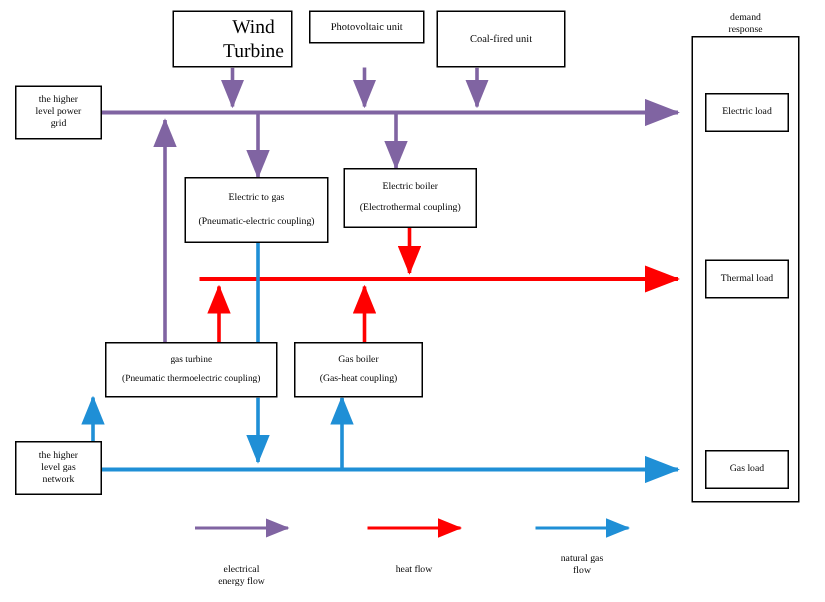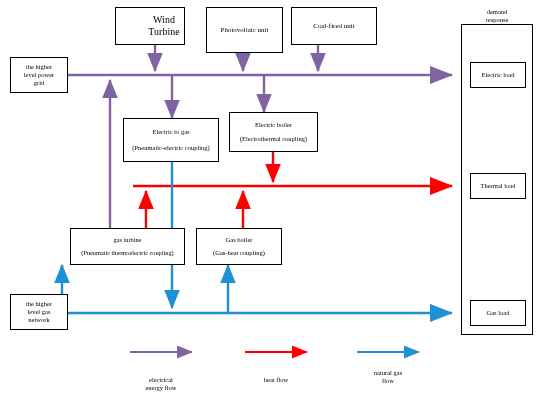--- a/index.html
+++ b/index.html
@@ -81,25 +81,25 @@
 
     <line x1="62" y1="312" x2="62" y2="265" stroke="#1f8fd6" stroke-width="2.4" marker-end="url(#ah-g-s)"></line>
 
     <line x1="228" y1="312" x2="228" y2="265" stroke="#1f8fd6" stroke-width="2.4" marker-end="url(#ah-g-s)"></line>
 
     <line x1="130" y1="352" x2="192" y2="352" stroke="#8064a2" stroke-width="2" marker-end="url(#ah-e-s)"></line>
     <line x1="245" y1="352" x2="307" y2="352" stroke="#ff0000" stroke-width="2" marker-end="url(#ah-h-s)"></line>
     <line x1="357" y1="352" x2="419" y2="352" stroke="#1f8fd6" stroke-width="2" marker-end="url(#ah-g-s)"></line>
   </svg>
 
-  <div class="box" style="left:115px;top:7px;width:70px;height:38px;font-size:10px;padding-left:28px;">
+  <div class="box" style="left:115px;top:7px;width:80px;height:38px;font-size:13px;padding-left:28px;">
     <span class="l1">Wind Turbine</span>
   </div>
 
-  <div class="box" style="left:206px;top:7px;width:77px;height:46px;font-size:7px;">
+  <div class="box" style="left:206px;top:7px;width:77px;height:22px;font-size:7px;">
     <span class="l1">Photovoltaic unit</span>
   </div>
 
   <div class="box" style="left:291px;top:7px;width:86px;height:38px;font-size:7px;">
     <span class="l1">Coal-fired unit</span>
   </div>
 
   <div class="box" style="left:10px;top:57px;width:58px;height:36px;font-size:6.5px;">
     <span class="l1">the higher</span>
     <span class="l2">level power</span>

